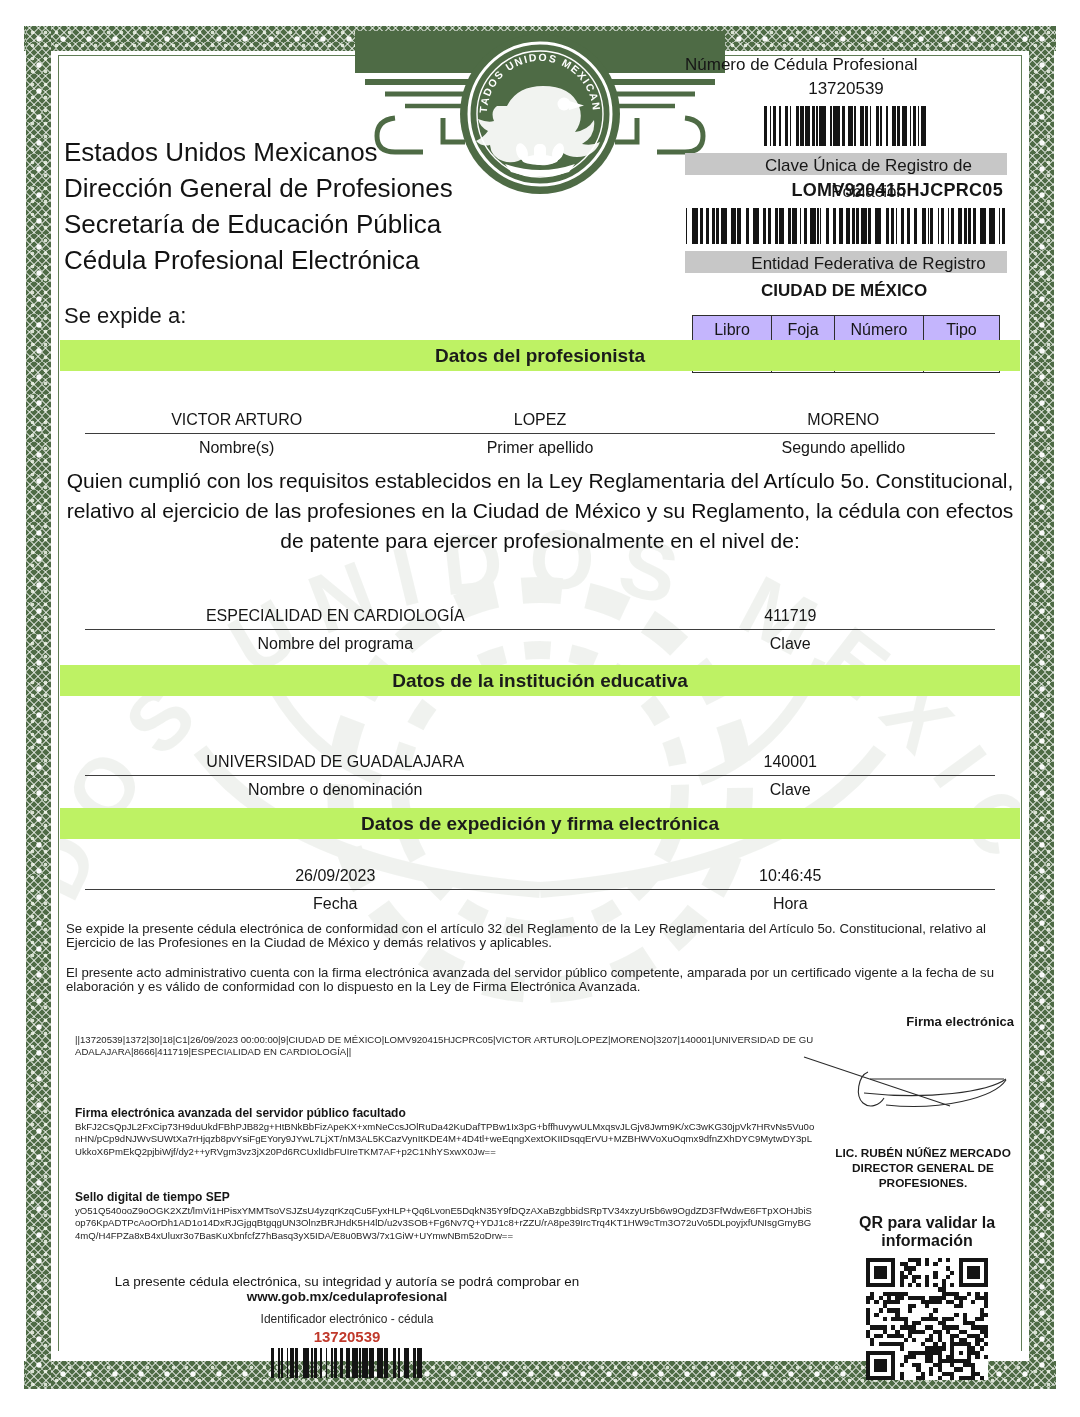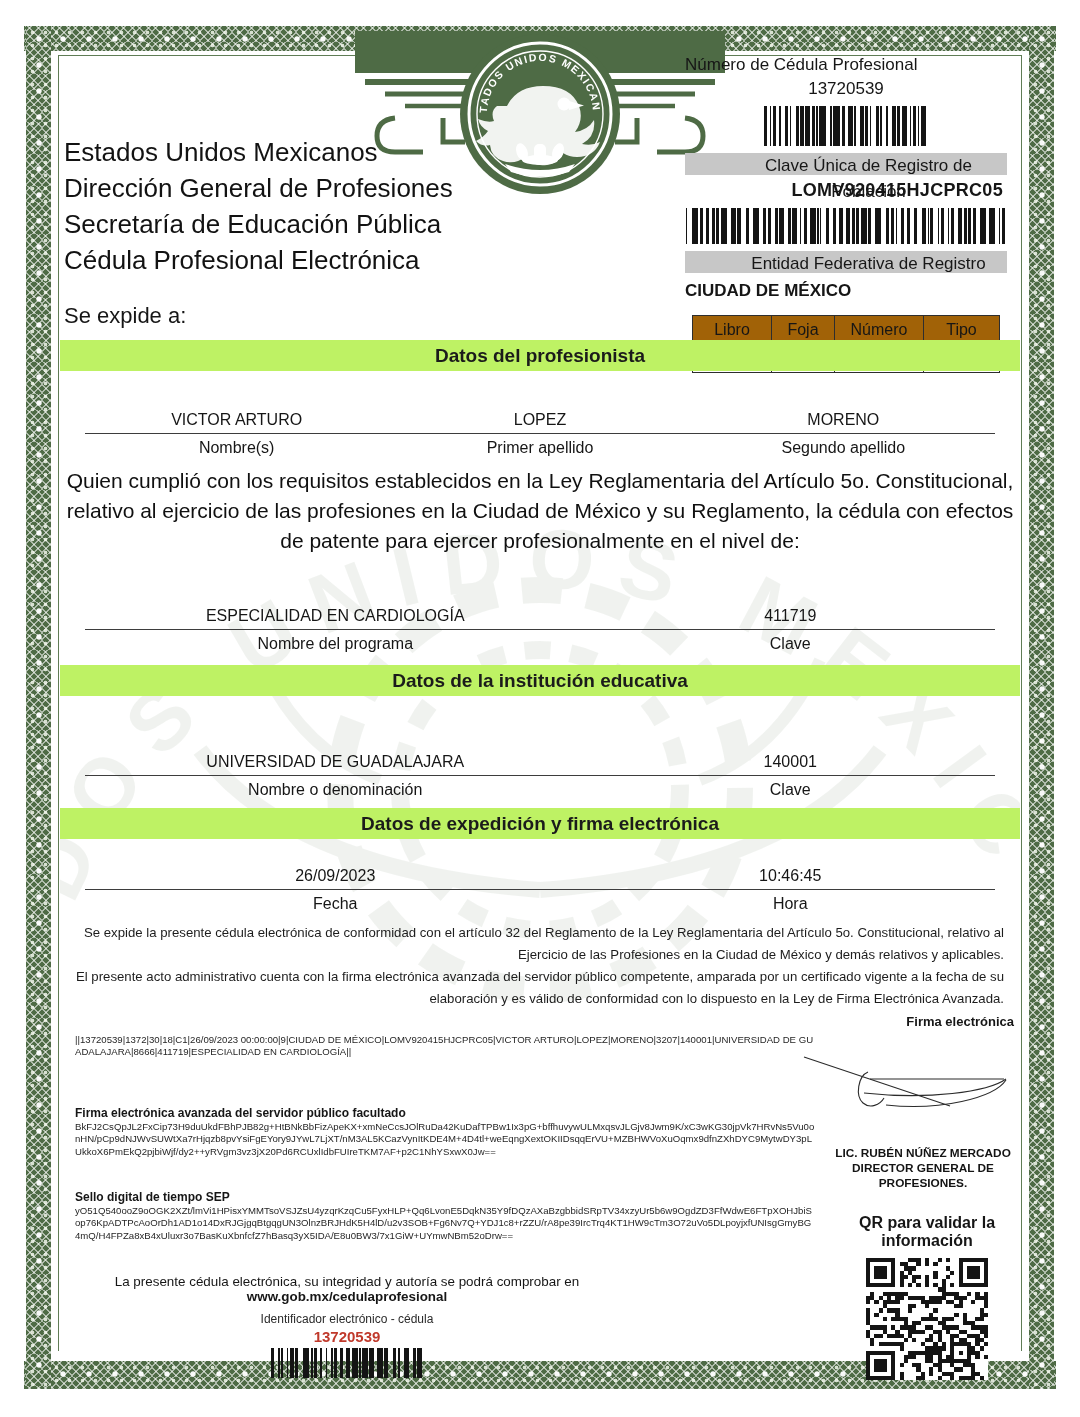--- a/index.html
+++ b/index.html
@@ -30,44 +30,44 @@
   
   .agency{position:absolute;left:64px;top:134px;font-size:26px;line-height:36px;color:#121212;}
   .se-expide{position:absolute;left:64px;top:303px;font-size:22px;}
 
   
   .rcol{position:absolute;left:685px;top:55px;width:322px;}
   .rc-label{font-size:17px;text-align:left;}
   .rc-num{font-size:17px;text-align:center;margin-top:4px;}
   .gbanner{background:#c7c7c7;height:22px;line-height:26px;font-size:17px;text-align:center;margin-top:7px;color:#171717;padding-left:45px;}
   .curp-val{font-size:18px;font-weight:bold;text-align:right;padding-right:4px;margin-top:5px;letter-spacing:.3px;}
-  .ent-val{font-size:17px;font-weight:bold;text-align:left;padding-right:4px;margin-top:8px;}
+  .ent-val{font-size:17px;font-weight:bold;text-align:center;padding-right:4px;margin-top:8px;}
   .barcode{height:40px;margin:7px auto 0;display:flex;align-items:stretch;justify-content:center;}
   .barcode i{display:inline-block;height:100%;background:#141414;}
   .bc1{width:262px;}
   .bc2{width:320px;height:36px;}
   .regtable{border-collapse:collapse;margin:14px auto 0;width:308px;font-size:16px;}
   .regtable td{border:1.6px solid #2e2e2e;text-align:center;padding:2px 0;}
-  .regtable .hd td{background:#a16207;height:23px;}
+  .regtable .hd td{background:#c4b5fd;height:23px;}
   .regtable .vl td{height:24px;background:#fff;}
 
   
   .banner{position:absolute;left:60px;width:960px;height:31px;line-height:31px;background:#bef264;
     text-align:center;font-size:19px;font-weight:bold;color:#1b1b1b;}
 
   
   .frow{position:absolute;left:85px;width:910px;}
   .frow .vals,.frow .labs{display:flex;}
   .frow .cell{flex:1;text-align:center;font-size:16px;line-height:20px;}
   .frow hr{border:none;border-top:1.5px solid #3d3d3d;margin:3px 0 4px;}
   .cell.w60{flex:0 0 55%;}
   .cell.w40{flex:0 0 45%;}
 
   .para-main{position:absolute;left:62px;top:466px;width:956px;font-size:21px;line-height:30px;text-align:center;color:#101010;}
-  .para-sm{position:absolute;font-size:13.2px;line-height:22px;text-align:right;left:56px;width:948px;color:#1d1d1d;}
+  .para-sm{position:absolute;font-size:13.2px;line-height:14px;text-align:left;left:66px;width:948px;color:#1d1d1d;}
   .firma-title{position:absolute;left:66px;top:1014px;width:948px;text-align:right;font-size:13px;font-weight:bold;}
 
   .hashblock{position:absolute;left:75px;width:740px;}
   .hashblock .hlabel{font-size:11.5px;font-weight:bold;margin-bottom:1px;}
   .hashblock .hval{font-size:9.6px;line-height:12.4px;word-break:break-all;color:#262626;}
 
   .signature{position:absolute;left:798px;top:1052px;}
   .firmante{position:absolute;left:817px;top:1146px;width:212px;text-align:center;font-size:11.8px;font-weight:bold;line-height:15px;color:#141414;}
 
   .qrblock{position:absolute;left:852px;top:1214px;width:150px;text-align:center;}

